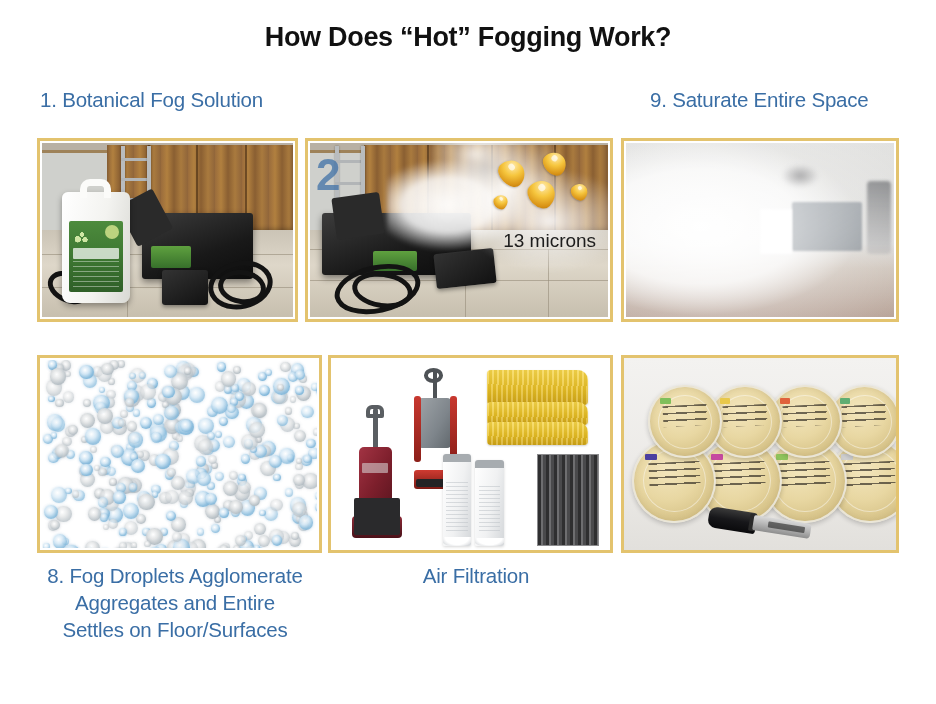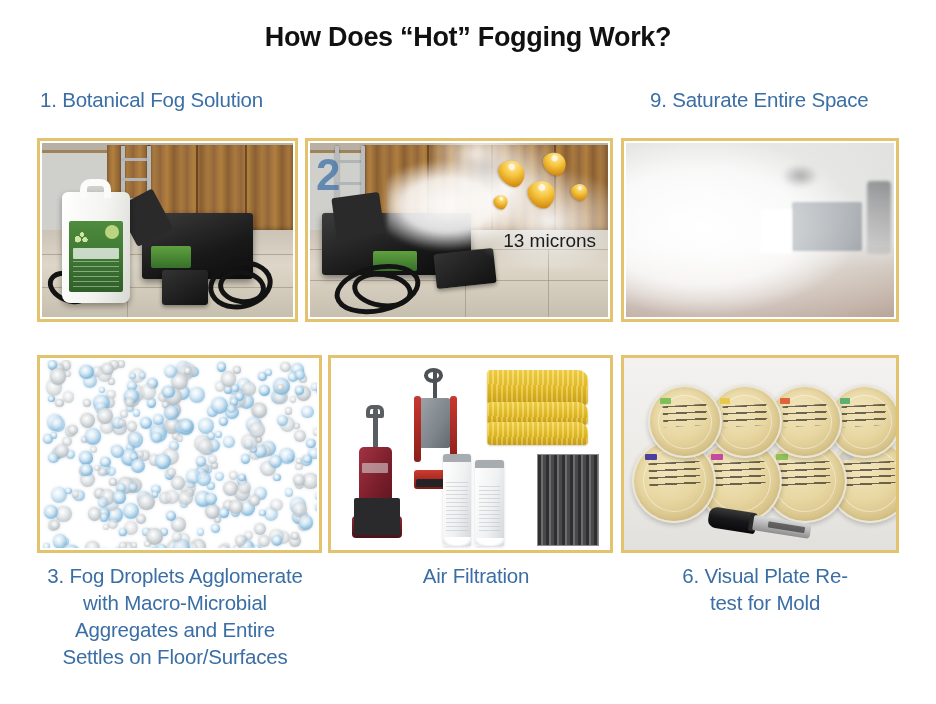--- a/index.html
+++ b/index.html
@@ -959,25 +959,20 @@
       <div class="cap"></div>
       <div class="collar"></div>
       <div class="body"></div>
       <div class="brand"></div>
     </div>
   </div>
 </div>
 
 <div class="bottom-captions">
   <div id="bottom-caption-4" class="bottom-caption">
-      <div>3. Fog Droplets Agglomerate</div>
-      <div>with Macro-Microbial</div>
+      <div>8. Fog Droplets Agglomerate</div>
       <div>Aggregates and Entire</div>
       <div>Settles on Floor/Surfaces</div>
     </div>
   <div id="bottom-caption-5" class="bottom-caption">
       <div>Air Filtration</div>
     </div>
-  <div id="bottom-caption-6" class="bottom-caption">
-      <div>6. Visual Plate Re-</div>
-      <div>test for Mold</div>
-    </div>
 </div>
 
 </body></html>

